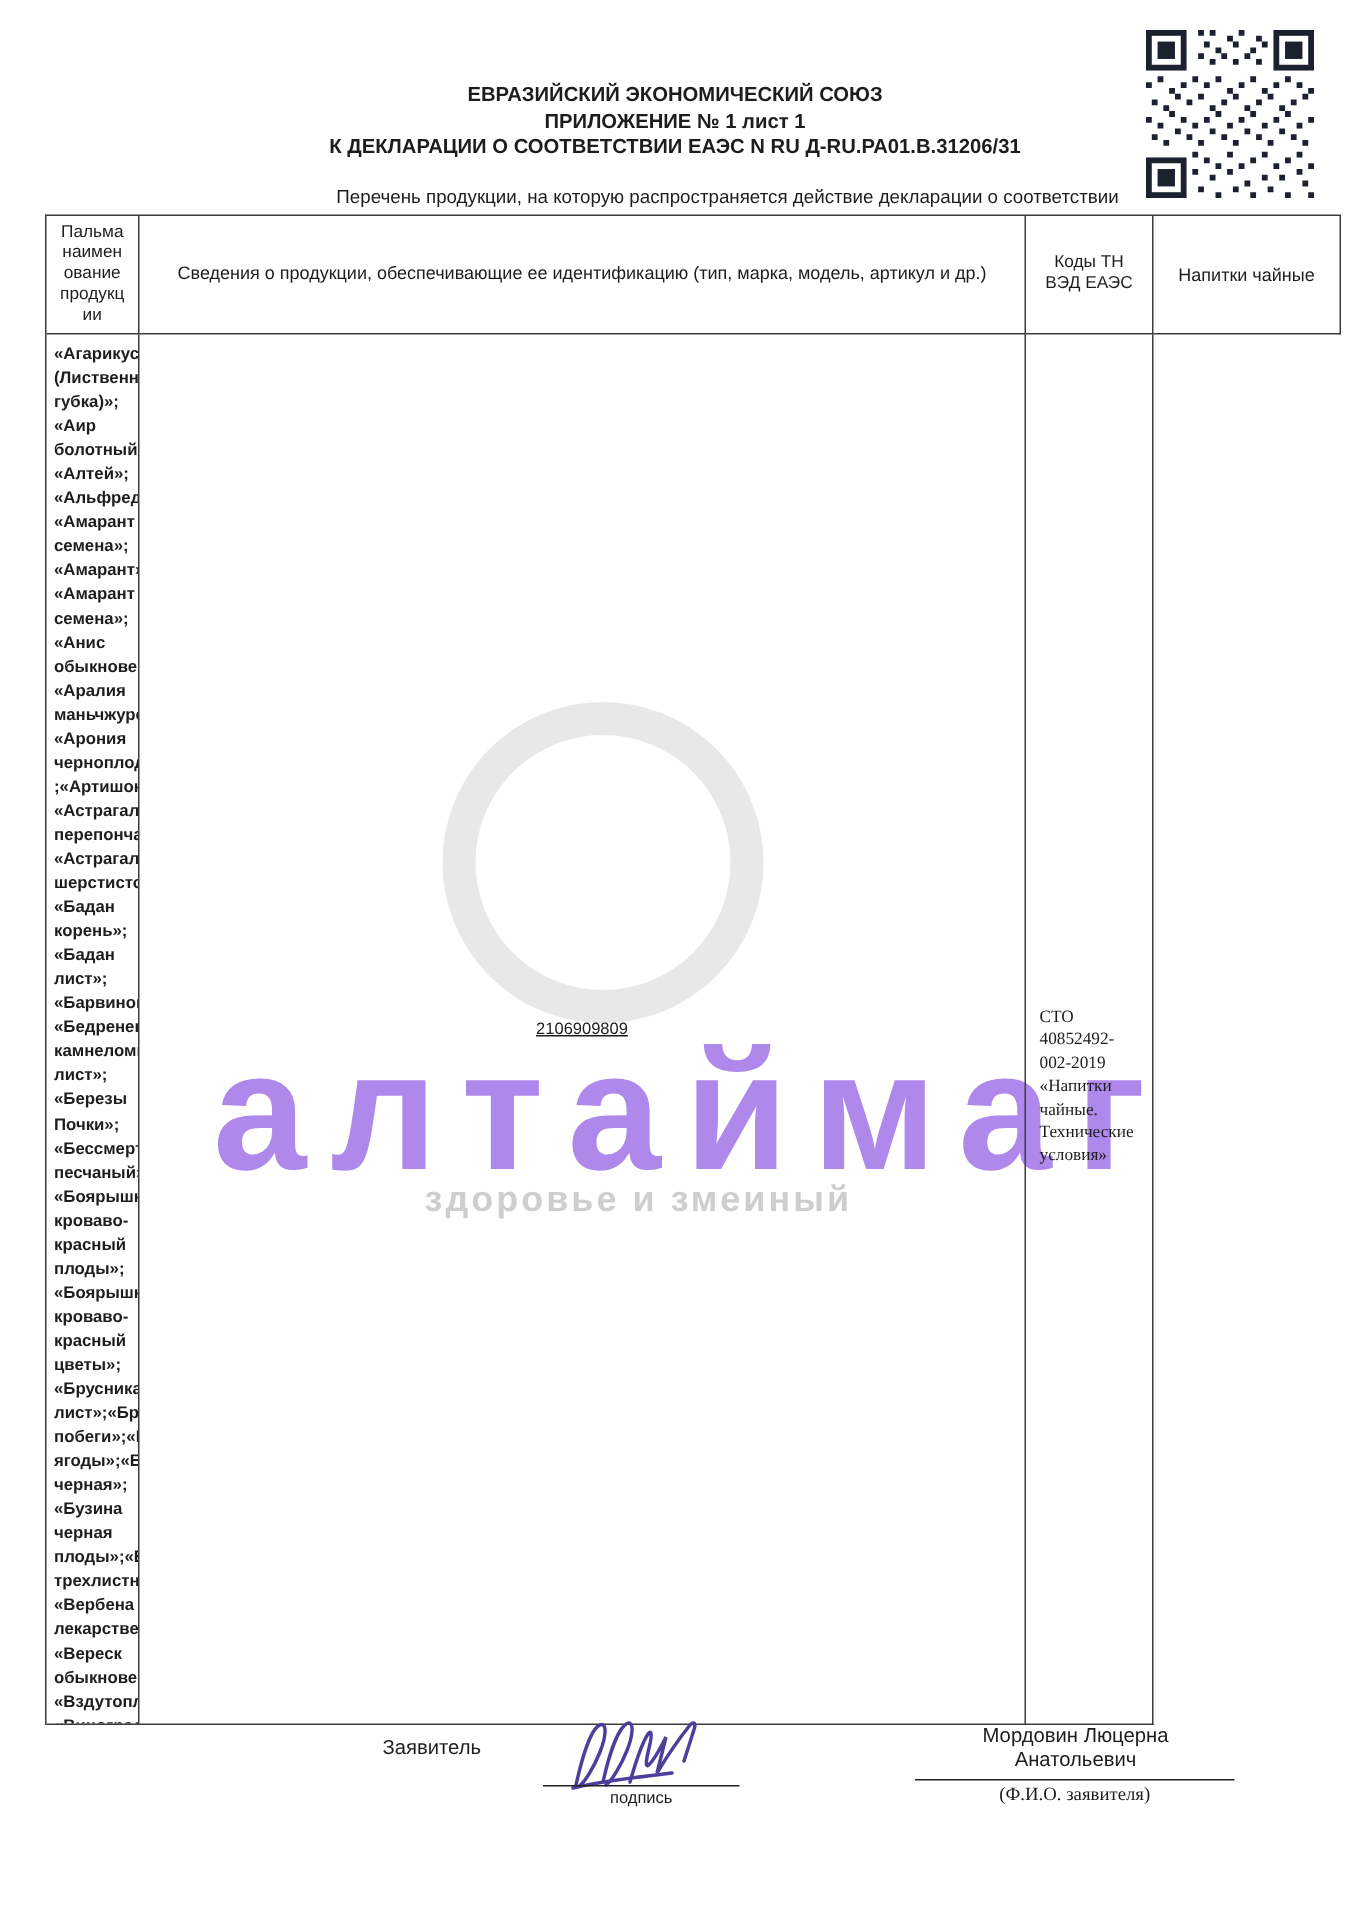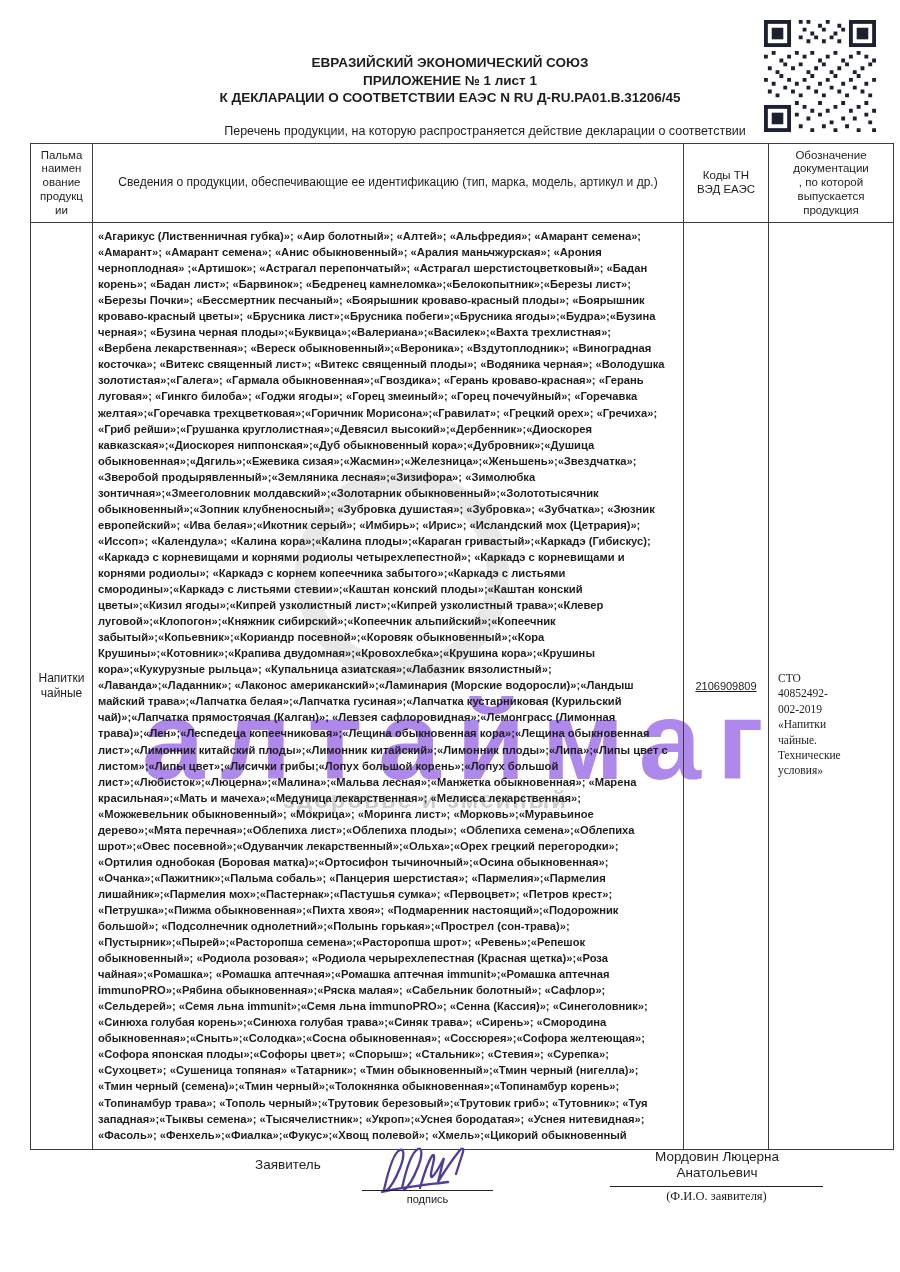--- a/index.html
+++ b/index.html
@@ -52,21 +52,21 @@
 
 <div class="page">
 
   <div class="wm-circle"></div>
   <div class="wm-brand">алтаймаг</div>
   <div class="wm-tagline">здоровье и змеиный</div>
 
   <div class="header-block">
     <div>ЕВРАЗИЙСКИЙ ЭКОНОМИЧЕСКИЙ СОЮЗ</div>
     <div>ПРИЛОЖЕНИЕ № 1 лист 1</div>
-    <div>К ДЕКЛАРАЦИИ О СООТВЕТСТВИИ ЕАЭС N RU Д-RU.РА01.В.31206/45</div>
+    <div>К ДЕКЛАРАЦИИ О СООТВЕТСТВИИ ЕАЭС N RU Д-RU.РА01.В.31206/31</div>
   </div>
   <div class="subtitle">Перечень продукции, на которую распространяется действие декларации о соответствии</div>
 
   <div class="qr">
     <svg width="112" height="112" viewBox="0 0 116 116" xmlns="http://www.w3.org/2000/svg">
       <g fill="#1c2130">
         <rect x="0" y="0" width="28" height="28"></rect>
           <rect x="88" y="0" width="28" height="28"></rect>
           <rect x="0" y="88" width="28" height="28"></rect>
       </g>
@@ -86,25 +86,20 @@
 
   <div class="doc-table">
     <div class="cell th">Пальма
 наимен
 ование
 продукц
 ии</div>
     <div class="cell th th-info">Сведения о продукции, обеспечивающие ее идентификацию (тип, марка, модель, артикул и др.)</div>
     <div class="cell th">Коды ТН
 ВЭД ЕАЭС</div>
-    <div class="cell th">Обозначение
-документации
-, по которой
-выпускается
-продукция</div>
 
     <div class="cell td-name">Напитки
 чайные</div>
     <div class="cell td-ident">«Агарикус (Лиственничная губка)»; «Аир болотный»; «Алтей»; «Альфредия»; «Амарант семена»;
 «Амарант»; «Амарант семена»; «Анис обыкновенный»; «Аралия маньчжурская»; «Арония
 черноплодная» ;«Артишок»; «Астрагал перепончатый»; «Астрагал шерстистоцветковый»; «Бадан
 корень»; «Бадан лист»; «Барвинок»; «Бедренец камнеломка»;«Белокопытник»;«Березы лист»;
 «Березы Почки»; «Бессмертник песчаный»; «Боярышник кроваво-красный плоды»; «Боярышник
 кроваво-красный цветы»; «Брусника лист»;«Брусника побеги»;«Брусника ягоды»;«Будра»;«Бузина
 черная»; «Бузина черная плоды»;«Буквица»;«Валериана»;«Василек»;«Вахта трехлистная»;

